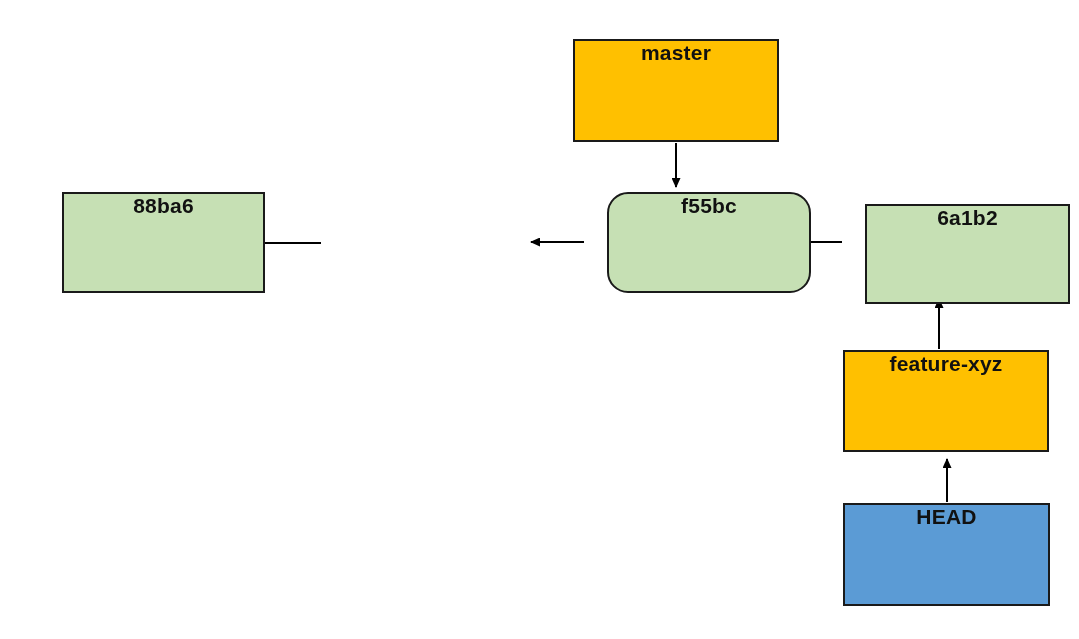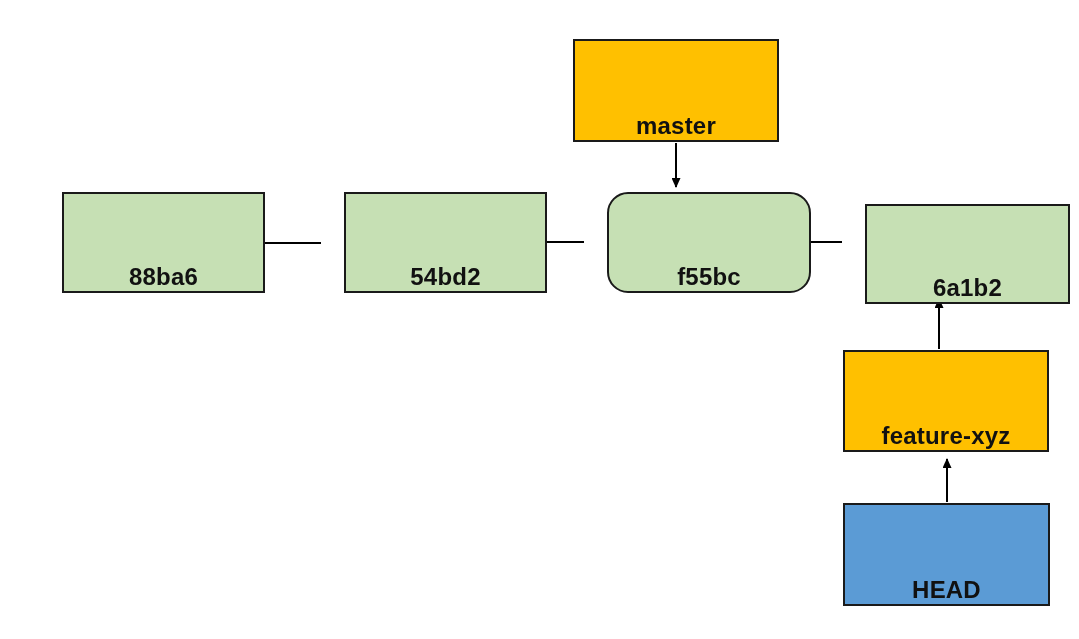--- a/index.html
+++ b/index.html
@@ -13,23 +13,23 @@
     width: 1079px;
     height: 639px;
     background: #FFFFFF;
     overflow: hidden;
   }
   .node {
     position: absolute;
     box-sizing: border-box;
     border: 2px solid #1a1a1a;
     display: flex;
-    align-items: flex-end;
+    align-items: flex-start;
     justify-content: center;
-    font-size: 24px;
+    font-size: 21px;
     font-weight: bold;
     color: #111111;
     letter-spacing: 0.2px;
   }
   .kind-branch { background: #FFC000; }
   .kind-commit { background: #C6E0B4; margin-left: 22px; }
   .kind-head   { background: #5B9BD5; }
   .edges-layer {
     position: absolute;
     left: 0; top: 0;
@@ -58,23 +58,20 @@
   </svg>
 
   <div class="node kind-branch" style="left:573px; top:39px;  width:206px; height:103px;">
     <span>master</span>
   </div>
 
   <div class="node kind-commit" style="left:40px;  top:192px; width:203px; height:101px;">
     <span>88ba6</span>
   </div>
 
-  <div class="node kind-commit" style="left:322px; top:192px; width:203px; height:101px;">
-    <span>54bd2</span>
-  </div>
 
   <div class="node kind-commit" style="left:585px; top:192px; width:204px; height:101px;border-radius:21px;">
     <span>f55bc</span>
   </div>
 
   <div class="node kind-commit" style="left:843px; top:204px; width:205px; height:100px;">
     <span>6a1b2</span>
   </div>
 
   <div class="node kind-head" style="left:843px; top:503px; width:207px; height:103px;">

